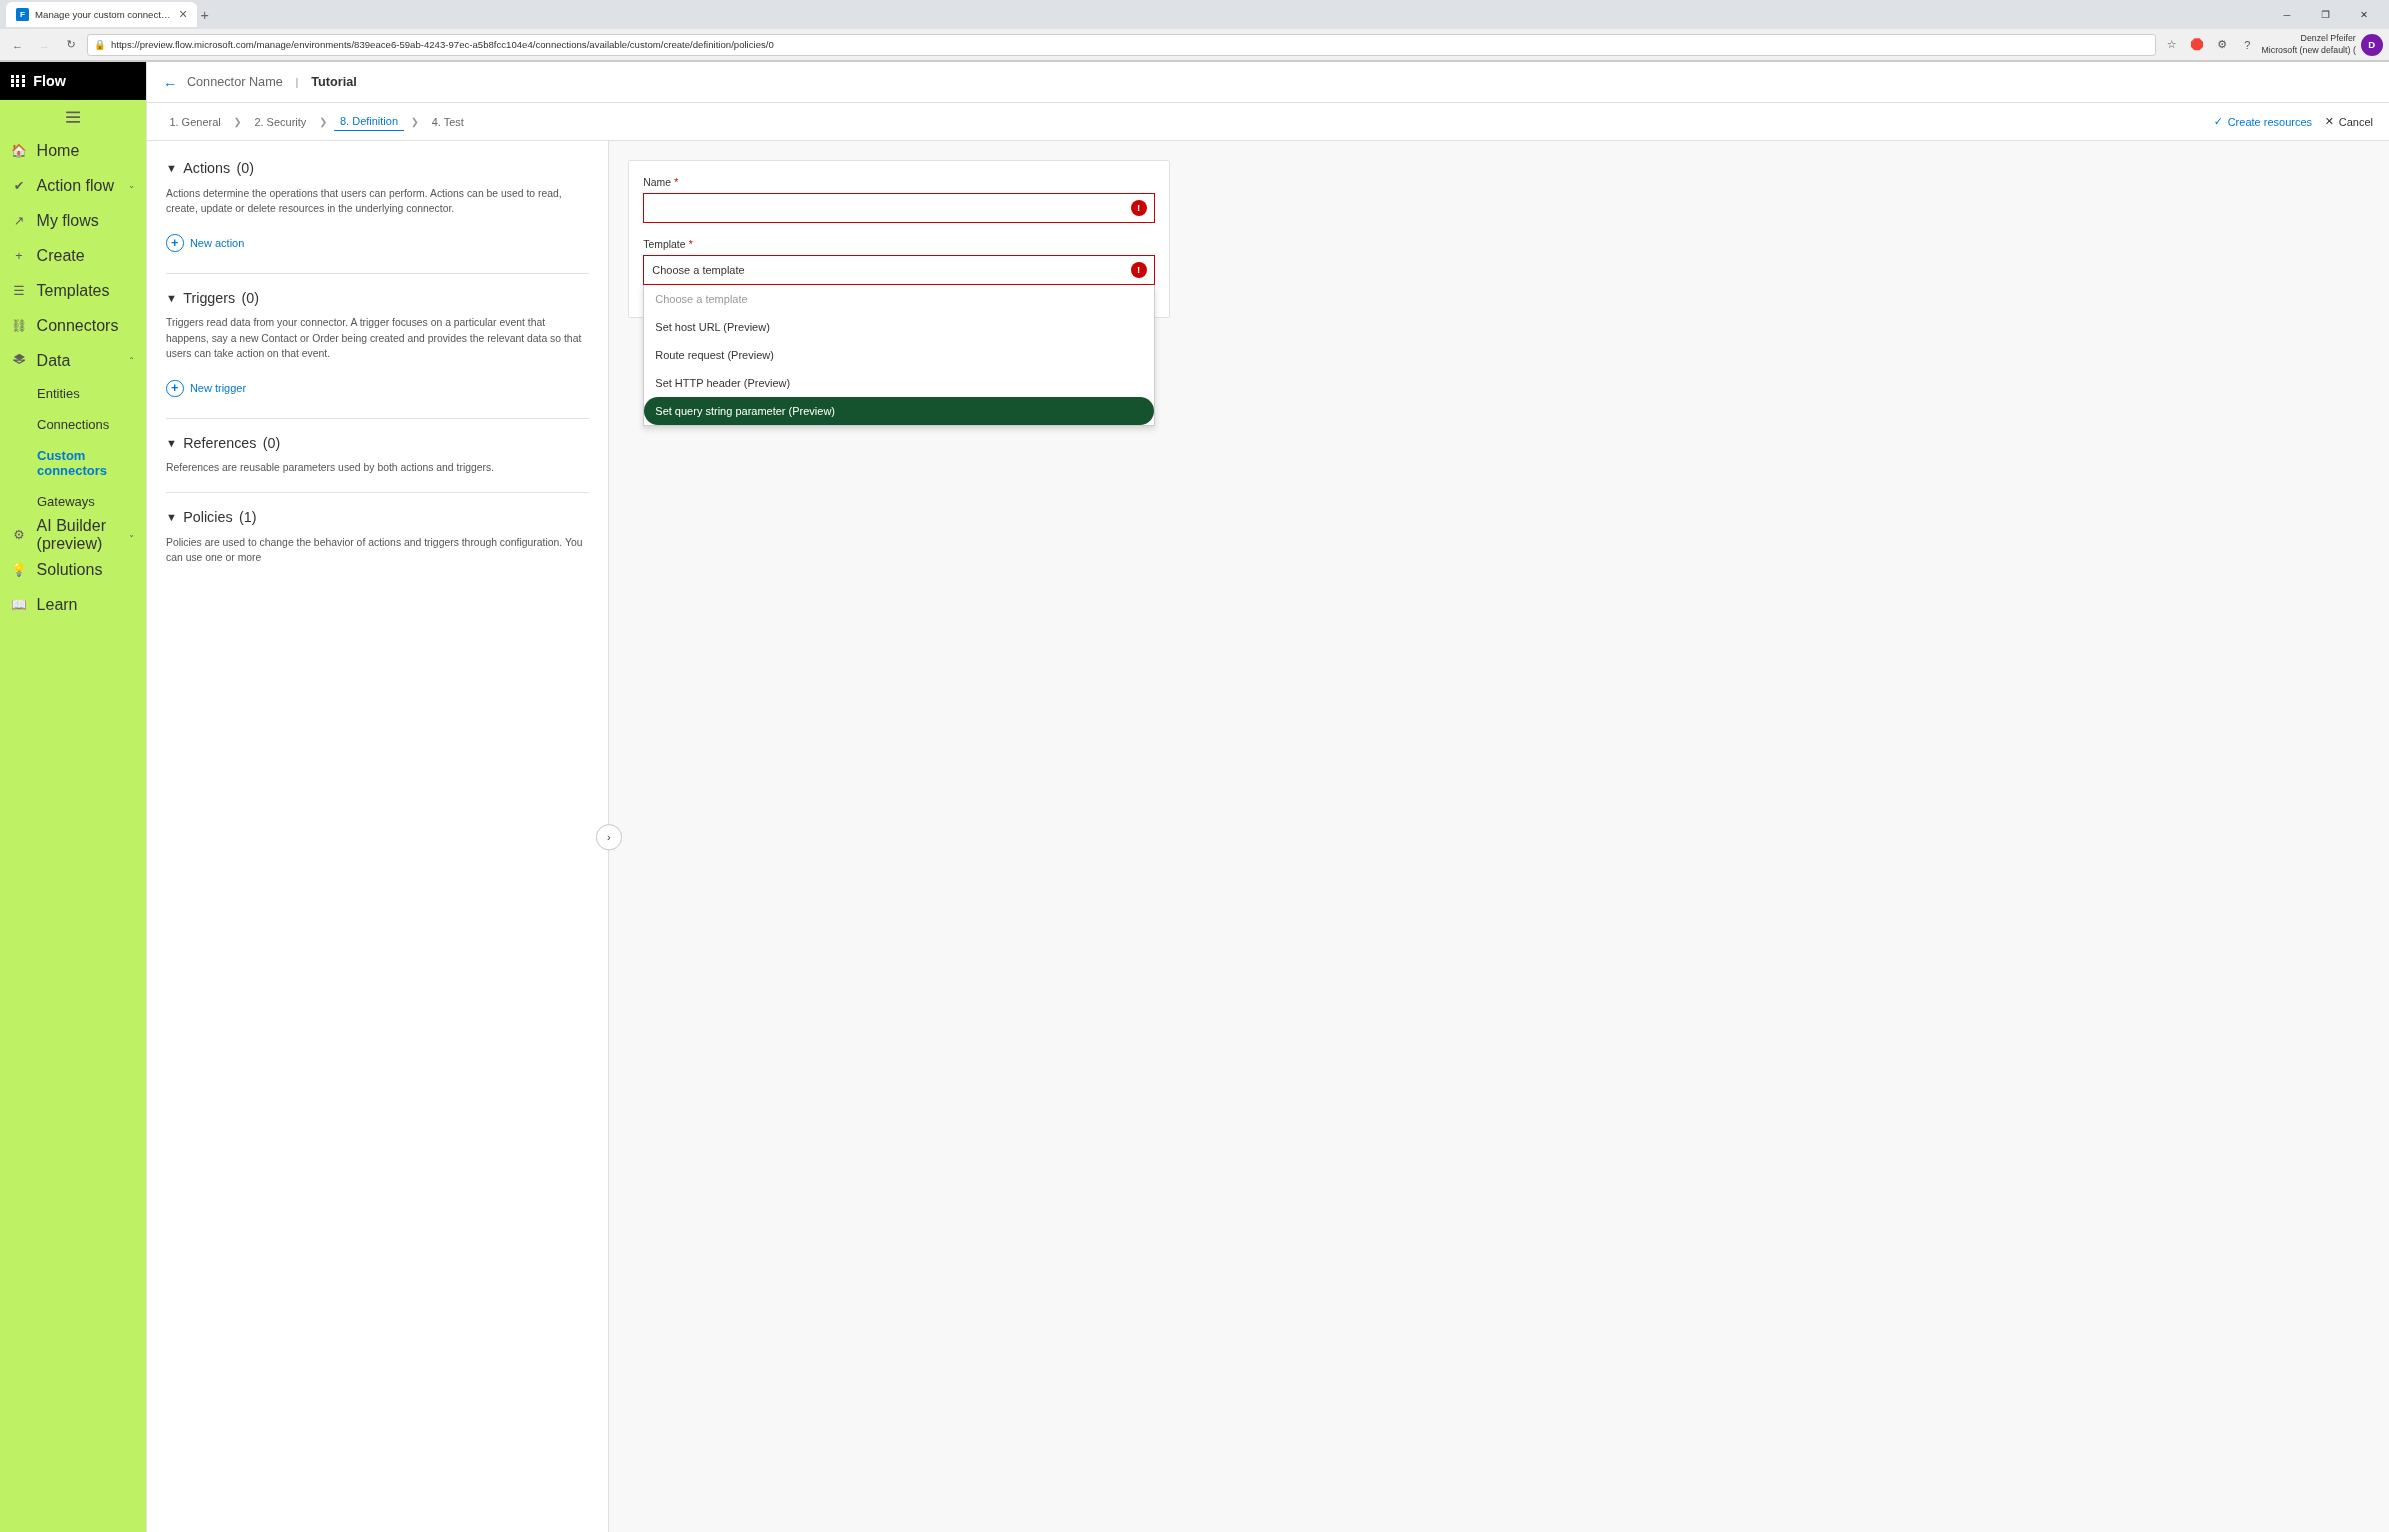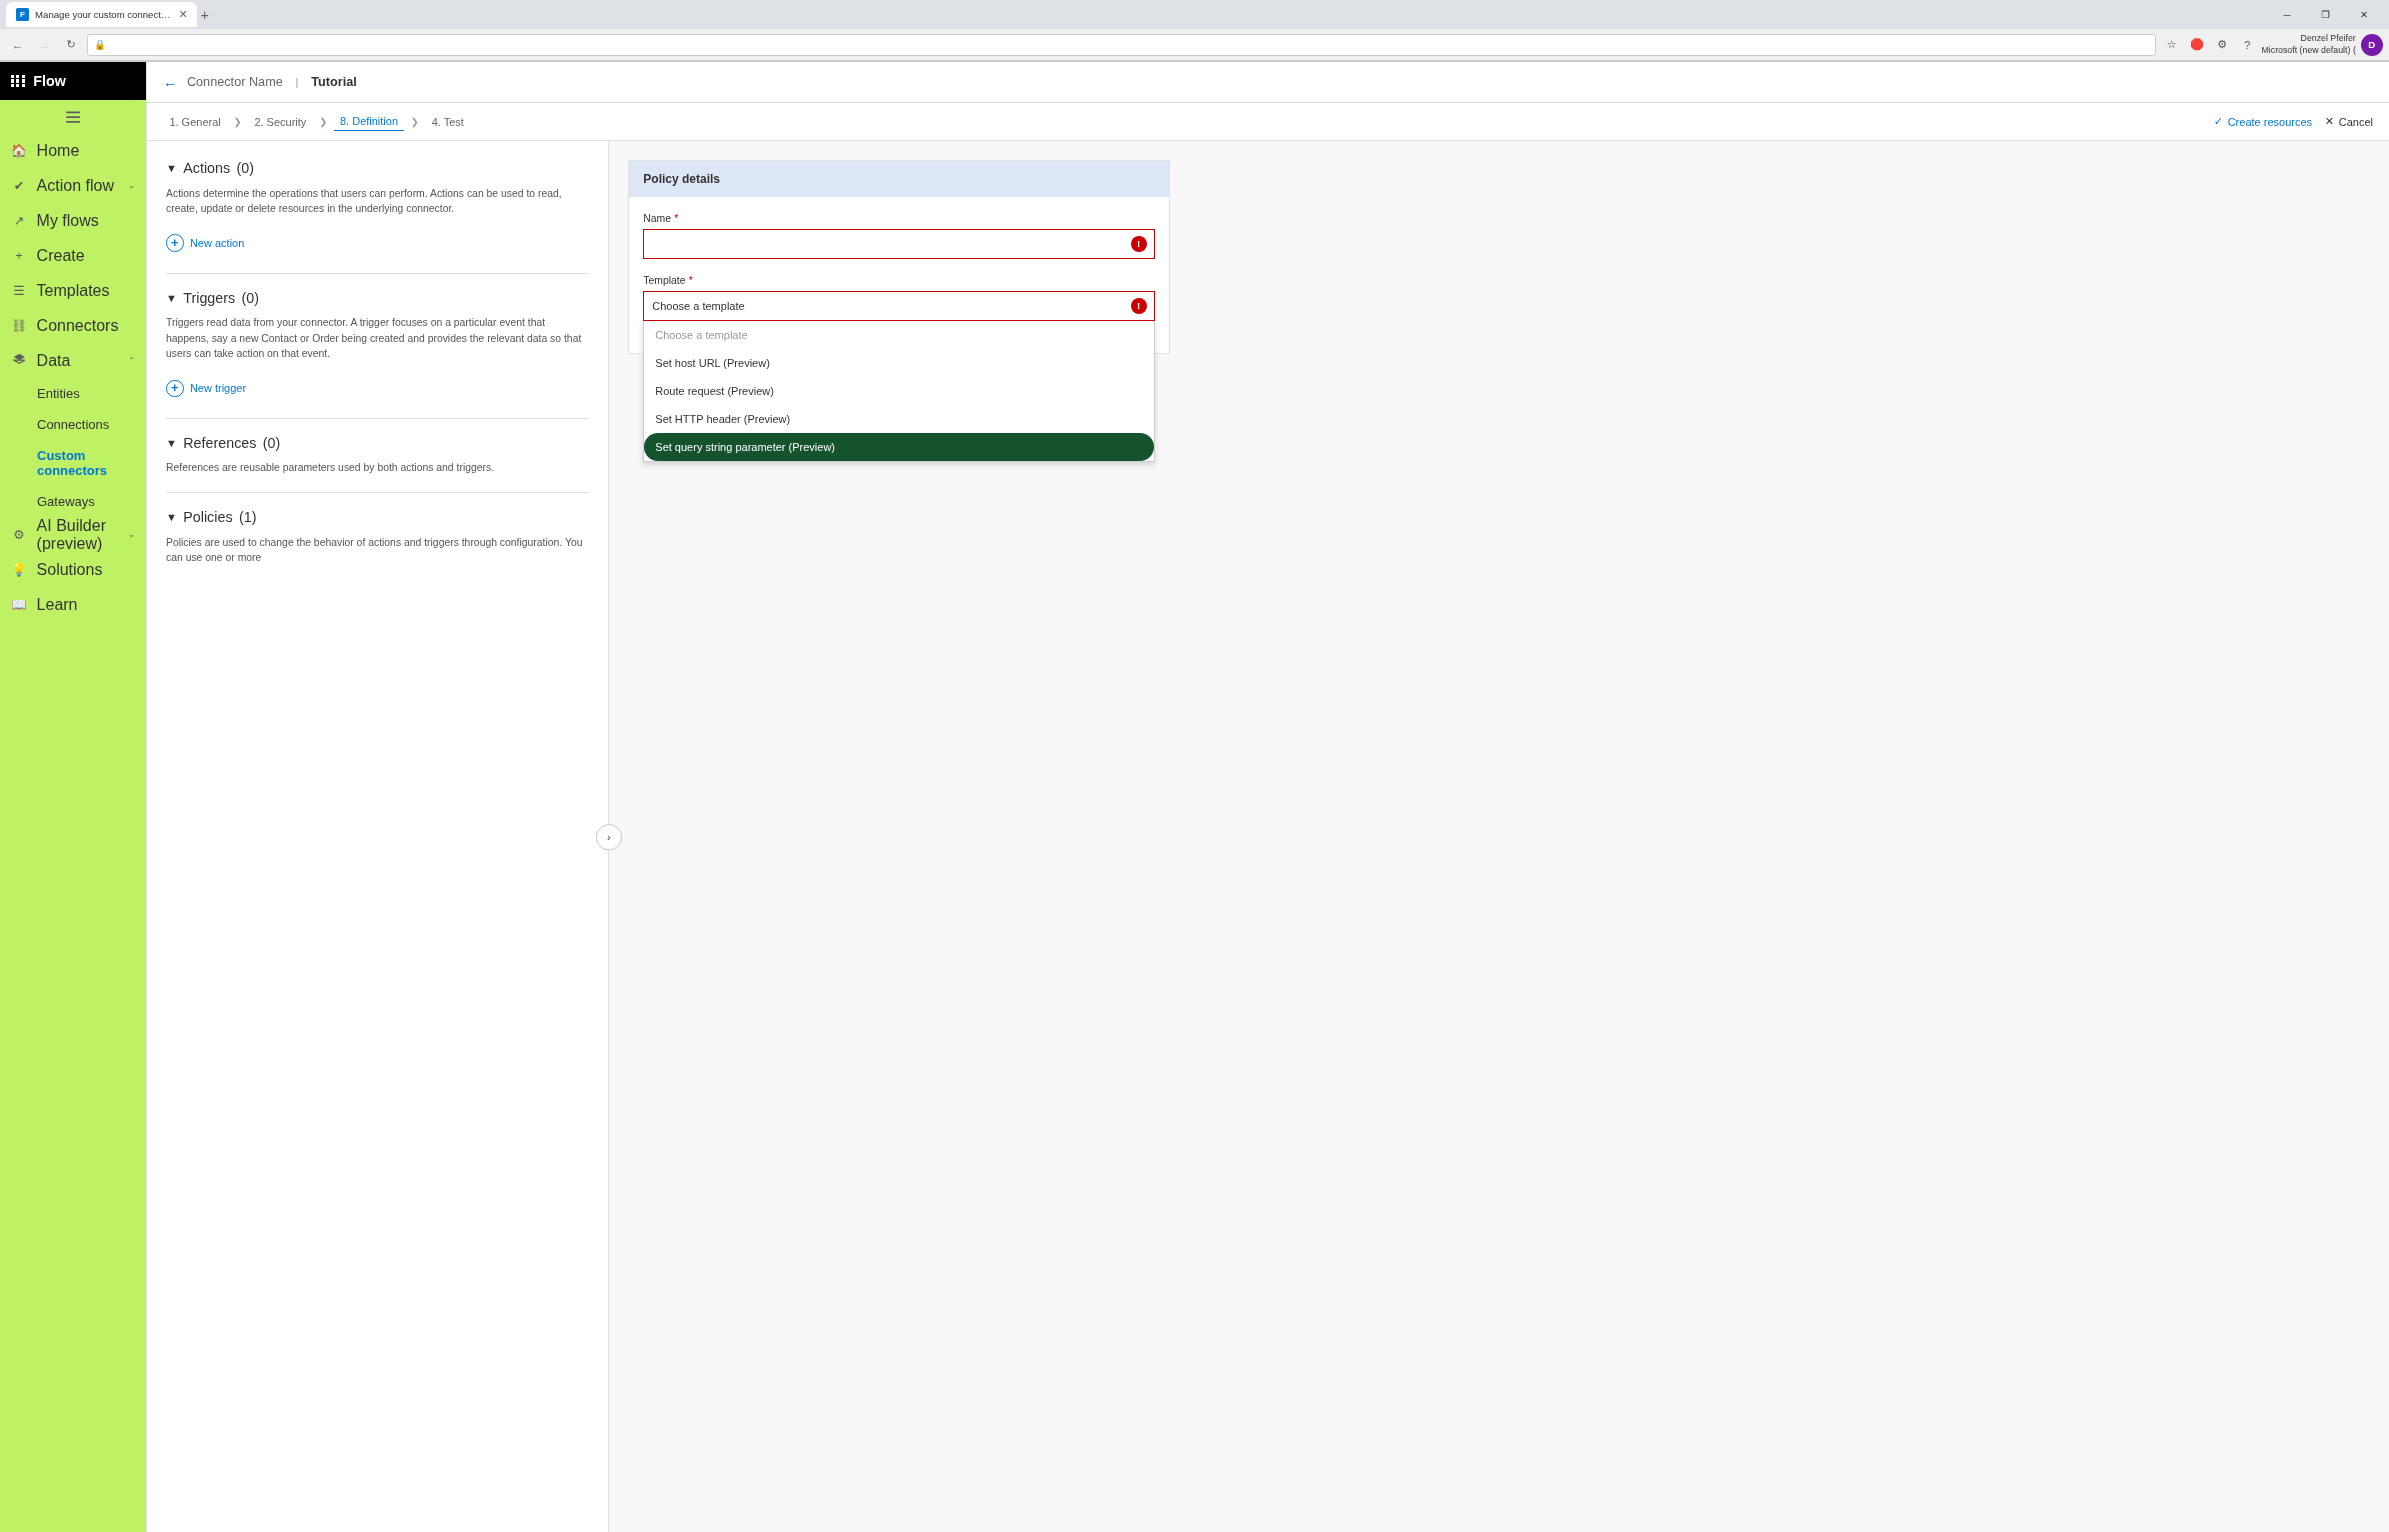--- a/index.html
+++ b/index.html
@@ -322,20 +322,21 @@
       <div class="win-btn">❐</div>
       <div class="win-btn close">✕</div>
     </div>
   </div>
   <div class="browser-toolbar">
     <div class="nav-btn">←</div>
     <div class="nav-btn" style="color:#ccc;">→</div>
     <div class="nav-btn">↻</div>
     <div class="address-bar">
       <span class="lock-icon">🔒</span>
+      <span class="address-text">https://preview.flow.microsoft.com/manage/environments/839eace6-59ab-4243-97ec-a5b8fcc104e4/connections/available/custom/create/definition/policies/0</span>
     </div>
     <div class="toolbar-icons">
       <div class="toolbar-icon-btn">☆</div>
       <div class="toolbar-icon-btn" style="color:#c00;">🛑</div>
       <div class="toolbar-icon-btn">⚙</div>
       <div class="toolbar-icon-btn">?</div>
       <div style="display:flex;align-items:center;gap:4.8px;">
         <div class="profile-info">
           <div>Denzel Pfeifer</div>
           <div>Microsoft (new default) (</div>
@@ -510,21 +511,20 @@
         <p class="section-desc">Policies are used to change the behavior of actions and triggers through configuration. You can use one or more</p>
       </div>
 
       <div style="display:flex;align-items:center;position:relative;z-index:10;">
         <div style="position:absolute;left:-12.7px;width:25.5px;height:25.5px;background:#fff;border:0.8px solid #ccc;border-radius:50%;display:flex;align-items:center;justify-content:center;cursor:pointer;top:50%;transform:translateY(-50%);">‹</div>
         <div style="position:absolute;right:-12.7px;width:25.5px;height:25.5px;background:#fff;border:0.8px solid #ccc;border-radius:50%;display:flex;align-items:center;justify-content:center;cursor:pointer;top:50%;transform:translateY(-50%);">›</div>
       </div>
 
       <div class="right-panel">
         <div class="policy-card">
-          <div class="policy-card-header">Policy details</div>
           <div class="policy-card-body">
 
             <div class="field-group">
               <div class="field-label">
                 <span>Name</span>
                 <span class="required-star">*</span>
               </div>
               <div class="input-wrapper">
                 <input type="text" class="field-input" value="" style="">
                 <div class="input-error-icon">!</div>

